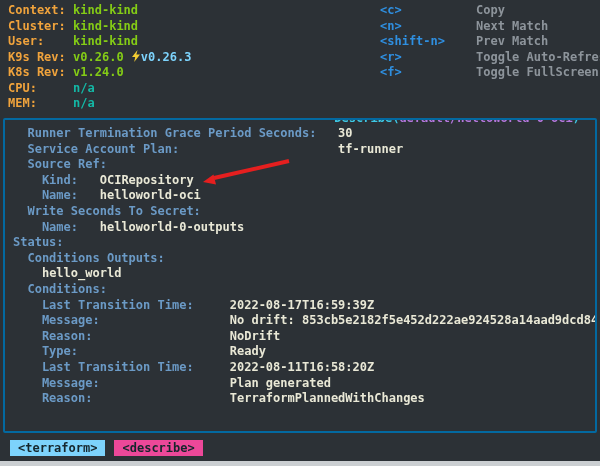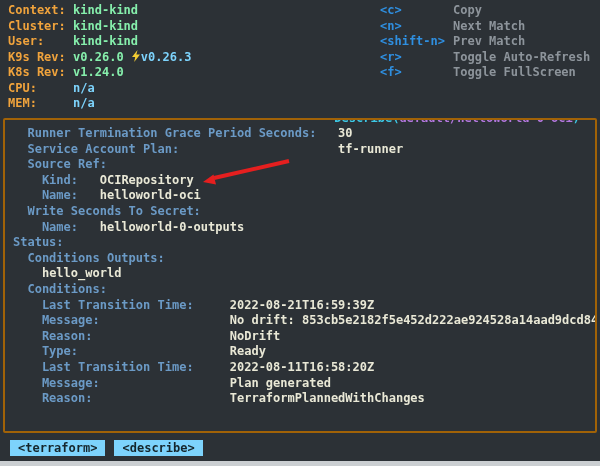--- a/index.html
+++ b/index.html
@@ -7,51 +7,51 @@
   body {
     background:#2c3136;
     font-family:"DejaVu Sans Mono","Liberation Mono",monospace;
     font-size:12px; font-weight:bold; position:relative;
   }
   .row { height:15.5px; line-height:15.5px; white-space:pre; }
 
   
   .info { position:absolute; left:8px; top:3px; }
   .ilabel { color:#f0a33c; white-space:pre; }
-  .ivalue { color:#86efac; white-space:pre; }
-  .ivalue.na { color:#7dd3fc; }
+  .ivalue { color:#84cc16; white-space:pre; }
+  .ivalue.na { color:#14b8a6; }
   .upgrade { color:#7dd3fc; }
   .bolt { display:inline-block; width:10px; height:12px; vertical-align:-1px; }
 
   
   .hints { position:absolute; left:380px; top:3px; }
   .hkey { color:#2f8fe0; display:inline-block; width:73px; white-space:pre; }
-  .hdesc { color:#8d949b; white-space:pre; }
+  .hdesc { color:#8d949b; white-space:pre;margin-left:23px; }
 
   
   .panel {
     position:absolute; left:3px; top:118px; width:594px; height:315px;
-    border:2px solid #a16207; border-radius:2px; overflow:hidden;
+    border:2px solid #0369a1; border-radius:2px; overflow:hidden;
   }
   .ptitle {
     position:absolute; top:-9px; right:10px; background:#2c3136;
     padding:0 5px; white-space:pre;
   }
   .tfn { color:#3dc9e6; }
   .tres { color:#b477de; }
   .pbody { padding:6px 0 0 8px; }
   .dline { height:15.6px; line-height:15.6px; white-space:pre; overflow:hidden; }
   .dkey { color:#6b9ac6; white-space:pre; }
   .dval { color:#e9e8d6; white-space:pre; }
 
   
   .crumbs { position:absolute; left:10px; top:440px; display:flex; gap:9px; }
   .crumb { padding:1px 8px; color:#15262c; white-space:pre; }
   .crumb.c0 { background:#7dd3fc; }
-  .crumb.c1 { background:#7dd3fc; }
+  .crumb.c1 { background:#ec4899; }
 
   .bottom-strip { position:absolute; left:0; bottom:0; width:600px; height:5px; background:#cbcfd2; }
 
   .arrow-overlay { position:absolute; left:0; top:0; width:600px; height:466px; pointer-events:none; z-index:5; }
 </style>
 </head>
 <body>
 
 <div class="info">
   <div class="row"><span class="ilabel">Context: </span><span class="ivalue">kind-kind</span></div>
@@ -80,21 +80,21 @@
     <div class="dline"><span class="dkey">  Service Account Plan:                      </span><span class="dval">tf-runner</span></div>
     <div class="dline"><span class="dkey">  Source Ref:</span><span class="dval"></span></div>
     <div class="dline"><span class="dkey">    Kind:   </span><span class="dval">OCIRepository</span></div>
     <div class="dline"><span class="dkey">    Name:   </span><span class="dval">helloworld-oci</span></div>
     <div class="dline"><span class="dkey">  Write Seconds To Secret:</span><span class="dval"></span></div>
     <div class="dline"><span class="dkey">    Name:   </span><span class="dval">helloworld-0-outputs</span></div>
     <div class="dline"><span class="dkey">Status:</span><span class="dval"></span></div>
     <div class="dline"><span class="dkey">  Conditions Outputs:</span><span class="dval"></span></div>
     <div class="dline"><span class="dkey">    </span><span class="dval">hello_world</span></div>
     <div class="dline"><span class="dkey">  Conditions:</span><span class="dval"></span></div>
-    <div class="dline"><span class="dkey">    Last Transition Time:     </span><span class="dval">2022-08-21T16:59:39Z</span></div>
+    <div class="dline"><span class="dkey">    Last Transition Time:     </span><span class="dval">2022-08-17T16:59:39Z</span></div>
     <div class="dline"><span class="dkey">    Message:                  </span><span class="dval">No drift: 853cb5e2182f5e452d222ae924528a14aad9dcd84</span></div>
     <div class="dline"><span class="dkey">    Reason:                   </span><span class="dval">NoDrift</span></div>
     <div class="dline"><span class="dkey">    Type:                     </span><span class="dval">Ready</span></div>
     <div class="dline"><span class="dkey">    Last Transition Time:     </span><span class="dval">2022-08-11T16:58:20Z</span></div>
     <div class="dline"><span class="dkey">    Message:                  </span><span class="dval">Plan generated</span></div>
     <div class="dline"><span class="dkey">    Reason:                   </span><span class="dval">TerraformPlannedWithChanges</span></div>
   </div>
 </div>
 
 <svg class="arrow-overlay" viewBox="0 0 600 466">

